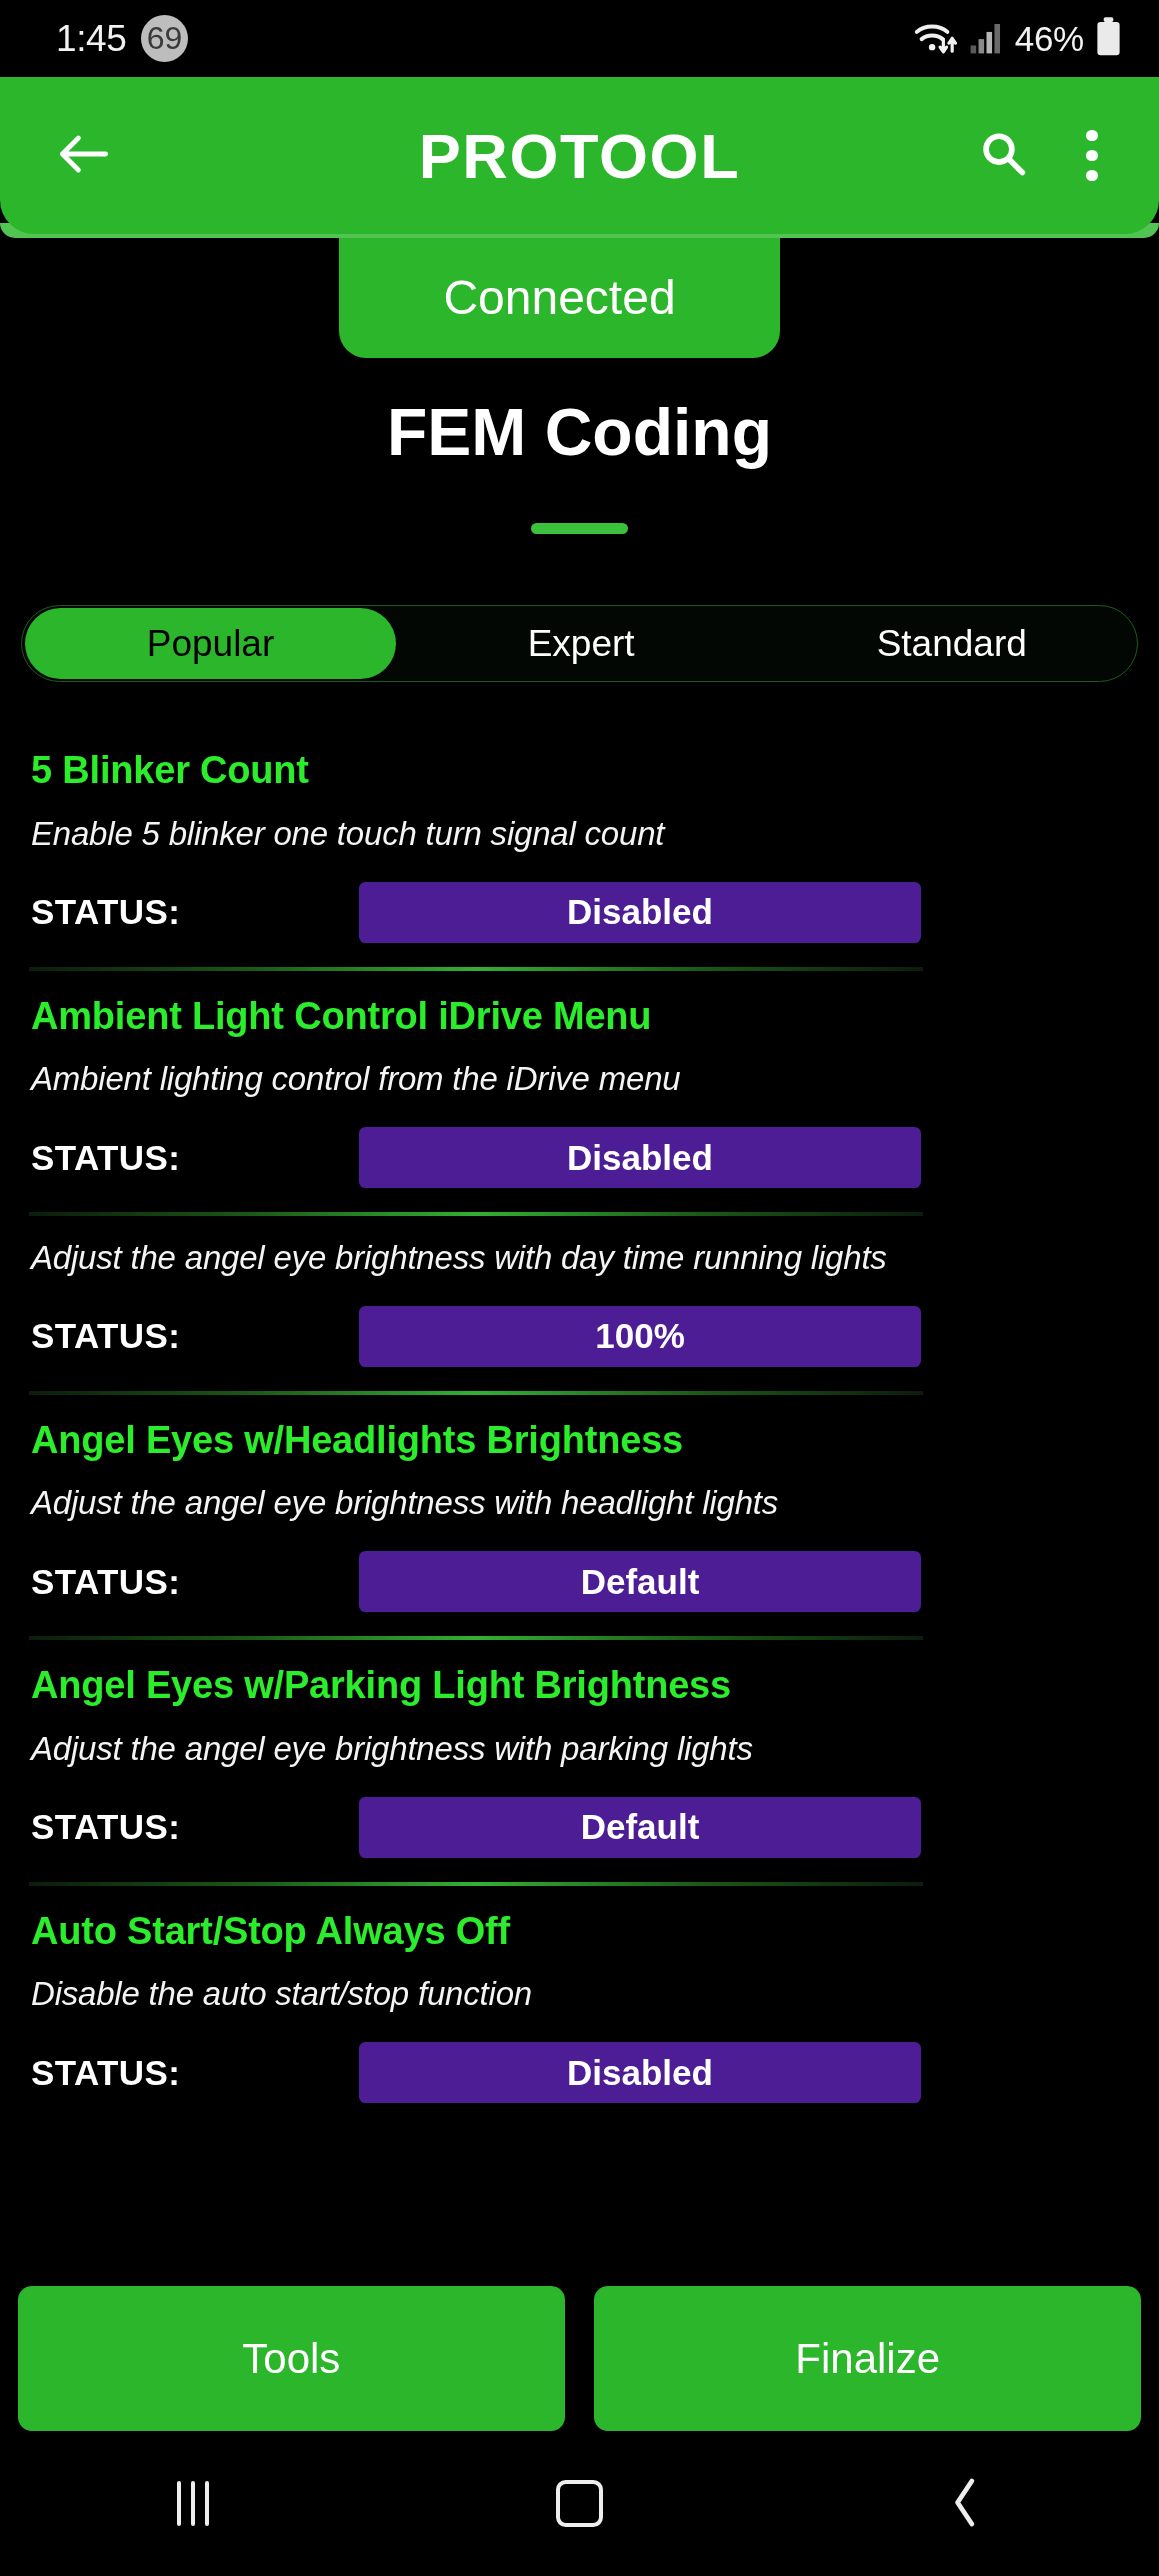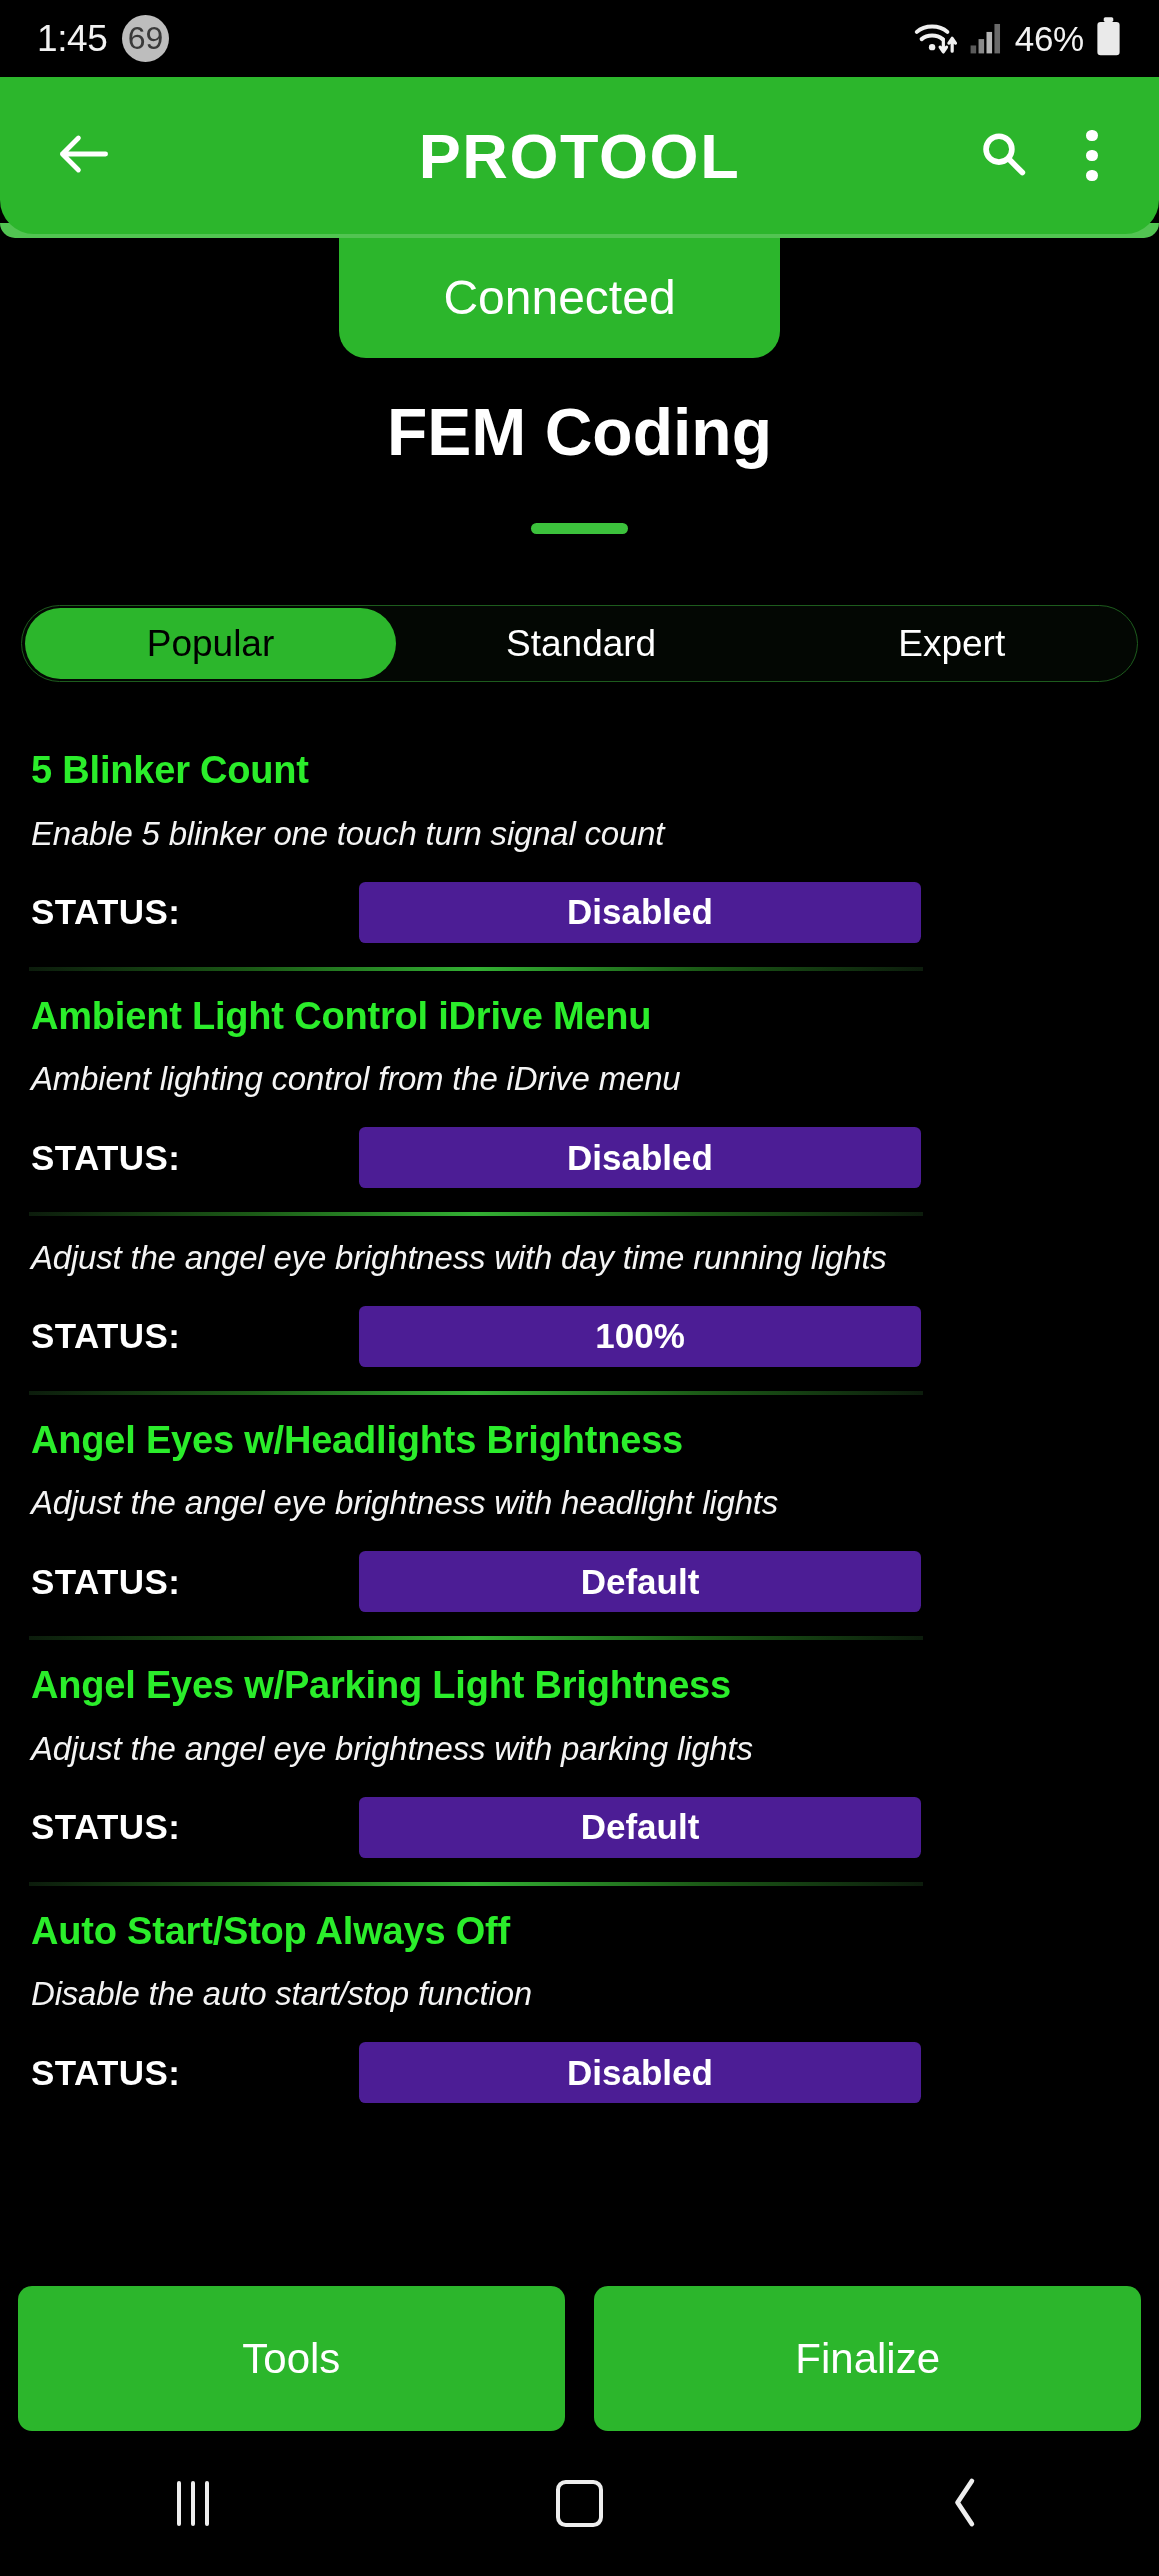--- a/index.html
+++ b/index.html
@@ -10,21 +10,21 @@
     overflow:hidden;
   }
   .phone { position:relative; width:1159px; height:2576px; background:#000; }
 
   
   .statusbar {
     position:absolute; top:0; left:0; width:1159px; height:77px;
     display:flex; align-items:center; justify-content:space-between;
     padding:0 37px 0 37px; background:#000; z-index:30;
   }
-  .sb-left { display:flex; align-items:center; gap:14.5px; }
+  .sb-left { display:flex; align-items:center; gap:14.5px;margin-left:19px; }
   .sb-time { color:#f2f2f2; font-size:37px; letter-spacing:-0.4px; }
   .sb-badge {
     width:47px; height:47px; border-radius:50%;
     background:#bdbdbd; color:#3a3a3a; font-size:32px;
     display:flex; align-items:center; justify-content:center;
   }
   .sb-right { display:flex; align-items:center; gap:11.3px; }
   .sb-pct { color:#f2f2f2; font-size:35px; letter-spacing:-0.4px; }
 
   
@@ -204,22 +204,22 @@
   </div>
   <div class="appbar-lip"></div>
 
   <div class="connected">Connected</div>
 
   <div class="page-title">FEM Coding</div>
   <div class="title-underline"></div>
 
   <div class="tabs">
     <div class="tab active">Popular</div>
+    <div class="tab">Expert</div>
     <div class="tab">Standard</div>
-    <div class="tab">Expert</div>
   </div>
 
   <div class="list">
 
     <div class="item">
       <div class="item-title">5 Blinker Count</div>
       <div class="item-desc">Enable 5 blinker one touch turn signal count</div>
       <div class="status-row">
         <span class="status-label">STATUS:</span>
         <span class="status-box">Disabled</span>

